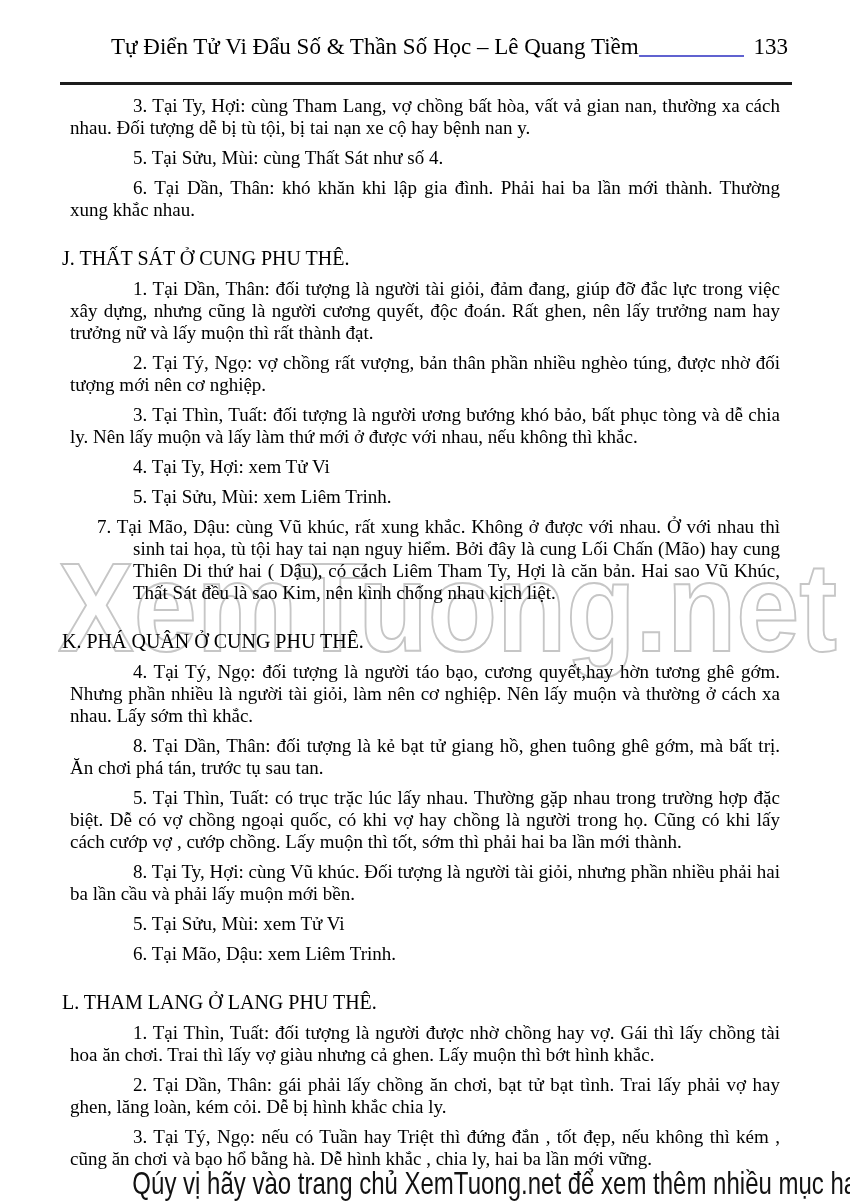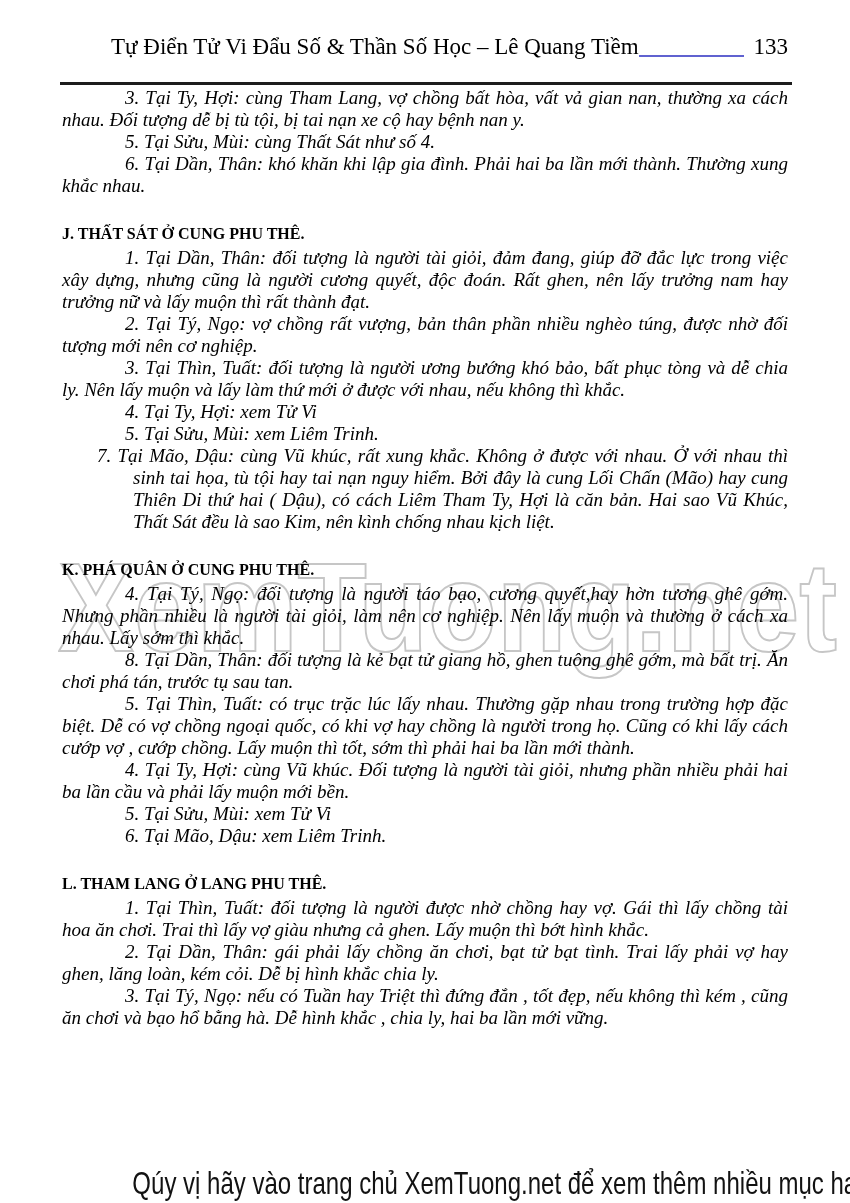--- a/index.html
+++ b/index.html
@@ -51,33 +51,32 @@
     position: absolute;
     top: 87px;
     left: 62px;
     width: 726px;
     font-size: 19px;
     line-height: 22px;
     text-align: justify;
     z-index: 1;
   }
   .para {
-    margin: 0;
+    margin: 8px;
     text-indent: 63px;
-    font-style: italic;
   }
   .para.hang {
     margin-left: 71px;
     text-indent: -36px;
   }
   .sec-heading {
     margin: 25px 0 1px 0;
-    font-size: 16px;
+    font-size: 20px;
     line-height: 24px;
-    font-weight: bold;
+    font-weight: normal;
   }
 
   
   .watermark {
     position: absolute;
     top: 545px;
     left: 58px;
     z-index: 0;
     font-family: "Liberation Sans", sans-serif;
     font-weight: bold;
@@ -142,21 +141,21 @@
       <p class="para">4. Tại Ty, Hợi: xem Tử Vi</p>
       <p class="para">5. Tại Sửu, Mùi: xem Liêm Trinh.</p>
       <p class="para hang">7.  Tại Mão, Dậu: cùng Vũ khúc, rất xung khắc. Không ở được với nhau. Ở với nhau thì sinh tai họa, tù tội hay tai nạn nguy hiểm. Bởi đây là cung Lối Chấn (Mão) hay cung Thiên Di thứ hai ( Dậu), có cách Liêm Tham Ty, Hợi  là căn bản. Hai sao Vũ Khúc, Thất Sát đều là sao Kim, nên kình chống nhau kịch liệt.</p>
     </section>
 
     <section>
       <h2 class="sec-heading">K. PHÁ QUÂN Ở CUNG PHU THÊ.</h2>
       <p class="para">4. Tại Tý, Ngọ: đối tượng là người táo bạo, cương quyết,hay hờn  tương ghê gớm. Nhưng phần nhiều là người tài giỏi, làm nên cơ nghiệp. Nên lấy muộn và thường ở cách xa nhau. Lấy sớm thì khắc.</p>
       <p class="para">8. Tại Dần, Thân: đối tượng là kẻ bạt tử giang hồ, ghen tuông ghê gớm, mà bất trị. Ăn chơi phá tán, trước tụ sau tan.</p>
       <p class="para">5. Tại Thìn, Tuất: có trục trặc lúc lấy nhau. Thường gặp nhau trong trường hợp đặc biệt. Dễ có vợ chồng ngoại quốc, có khi vợ hay chồng là người trong họ. Cũng có khi lấy cách cướp vợ , cướp chồng. Lấy muộn thì tốt, sớm thì phải hai ba lần mới thành.</p>
-      <p class="para">4. Tại Ty, Hợi: cùng Vũ khúc. Đối tượng là người tài giỏi, nhưng phần nhiều phải hai ba lần cầu và phải lấy muộn mới bền.</p>
+      <p class="para">8. Tại Ty, Hợi: cùng Vũ khúc. Đối tượng là người tài giỏi, nhưng phần nhiều phải hai ba lần cầu và phải lấy muộn mới bền.</p>
       <p class="para">5. Tại Sửu, Mùi: xem Tử Vi</p>
       <p class="para">6. Tại Mão, Dậu: xem Liêm Trinh.</p>
     </section>
 
     <section>
       <h2 class="sec-heading">L. THAM LANG Ở LANG PHU THÊ.</h2>
       <p class="para">1. Tại Thìn, Tuất: đối tượng là người được nhờ chồng hay vợ. Gái thì lấy chồng tài hoa ăn chơi. Trai thì lấy vợ giàu nhưng cả ghen. Lấy muộn thì bớt hình khắc.</p>
       <p class="para">2. Tại Dần, Thân: gái phải lấy chồng ăn chơi, bạt tử bạt tình. Trai lấy phải vợ hay ghen, lăng loàn, kém cỏi. Dễ bị hình khắc chia ly.</p>
       <p class="para">3. Tại Tý, Ngọ: nếu có Tuần hay Triệt thì đứng đắn , tốt đẹp, nếu không thì kém , cũng ăn chơi và bạo hổ bằng hà. Dễ hình khắc , chia ly, hai ba lần mới vững.</p>
     </section>

